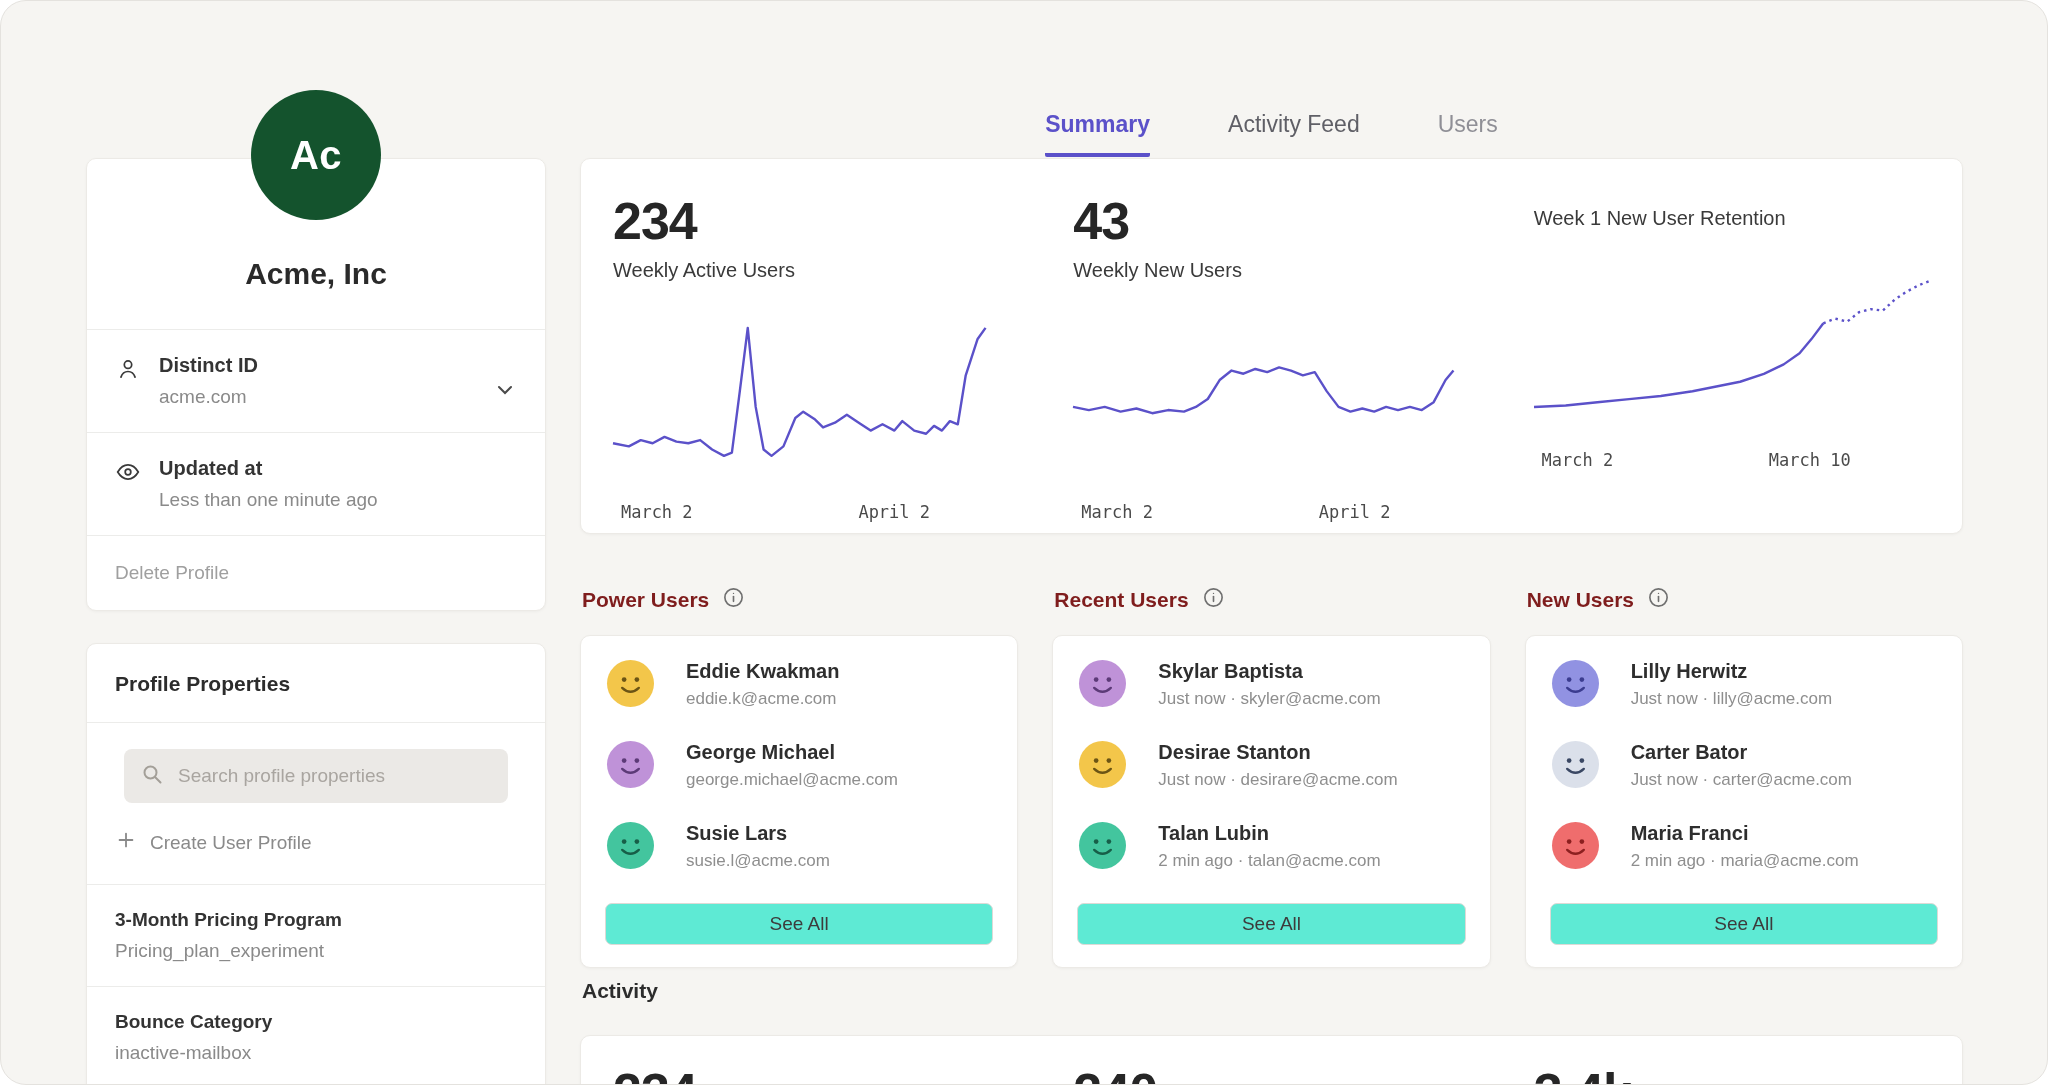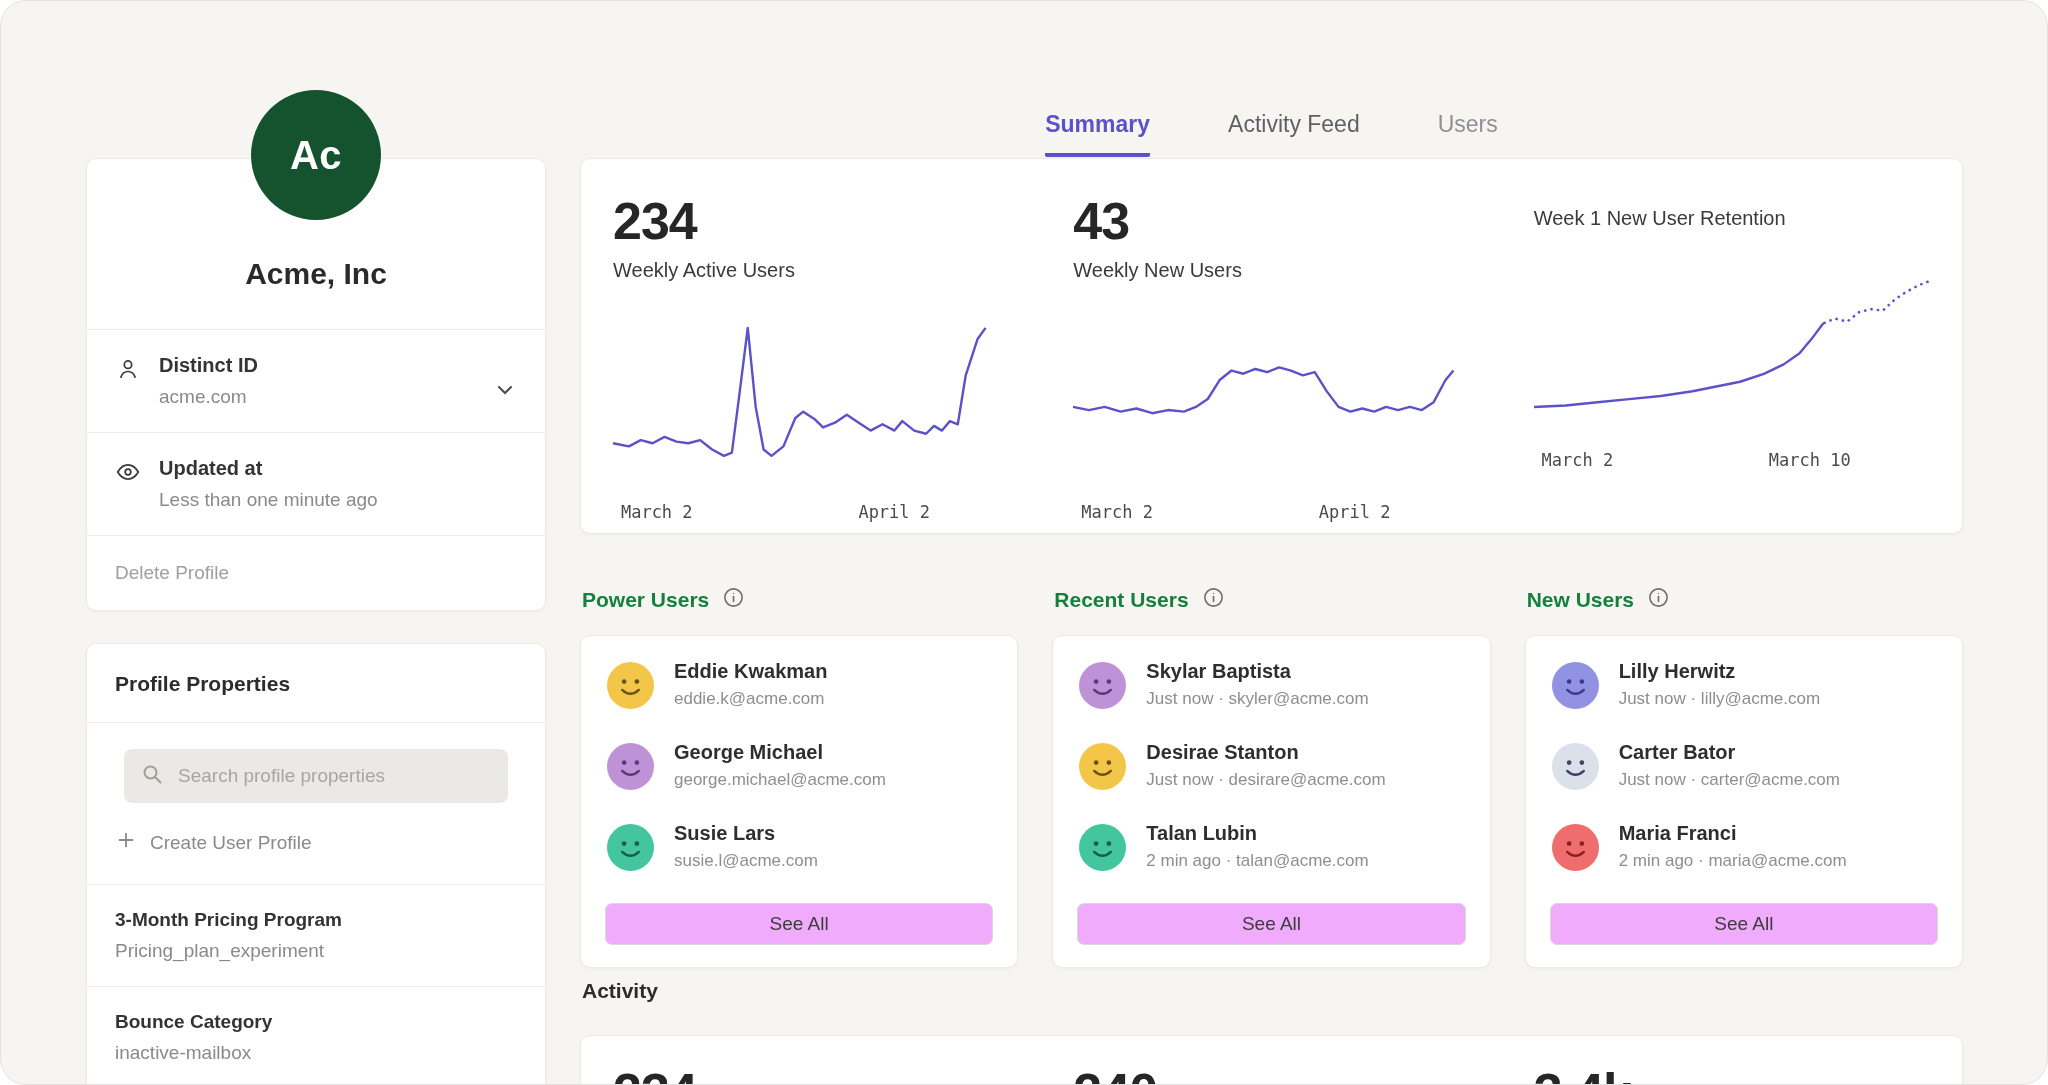--- a/index.html
+++ b/index.html
@@ -62,28 +62,28 @@
     padding:36px 32px 0;
   }
   .metric-value { font-size:52px; font-weight:700; color:#262626; letter-spacing:-1px; line-height:1; }
   .metric-label { font-size:20px; color:#3a3a3a; margin-top:12px; }
   .spark { display:block; width:100%; height:158px; margin-top:38px; overflow:visible; }
   .axis-row { display:flex; justify-content:space-between; width:78%; margin-left:2%; margin-top:24px;
               font-family:"DejaVu Sans Mono", monospace; font-size:17px; color:#4a4a4a; }
 
   .user-grid { position:absolute; top:585px; left:0; right:0; display:grid; grid-template-columns:1fr 1fr 1fr; column-gap:34px; }
   .section-head { display:flex; align-items:center; gap:13px; margin:0 0 22px 2px; }
-  .section-title { font-size:21px; font-weight:700; color:#15803d; }
+  .section-title { font-size:21px; font-weight:700; color:#7f1d1d; }
   .user-card { padding-top:8px; }
-  .user-row { display:flex; align-items:flex-end; gap:20px; padding:16px 26px; cursor:pointer; }
+  .user-row { display:flex; align-items:flex-start; gap:32px; padding:16px 26px; cursor:pointer; }
   .avatar-sm { width:47px; height:47px; border-radius:50%; flex:none; display:flex; align-items:center; justify-content:center; }
   .user-name { font-size:20px; font-weight:600; color:#2e2e2e; }
   .user-meta { font-size:17px; color:#8e8e8e; margin-top:6px; }
   .see-all {
-    margin:16px 24px 22px; height:42px; background:#f0abfc; border:1px solid #dcdad6; border-radius:7px;
+    margin:16px 24px 22px; height:42px; background:#5eead4; border:1px solid #dcdad6; border-radius:7px;
     display:flex; align-items:center; justify-content:center; font-size:19px; color:#3c3c3c; cursor:pointer;
   }
 
   .activity-title { position:absolute; top:978px; left:2px; margin:0; font-size:21px; font-weight:700; color:#2c2c2c; }
   .activity-card {
     position:absolute; top:1034px; left:0; right:0; height:220px;
     display:grid; grid-template-columns:1fr 1fr 1fr; column-gap:64px; padding:30px 32px;
   }
 </style>
 </head>

